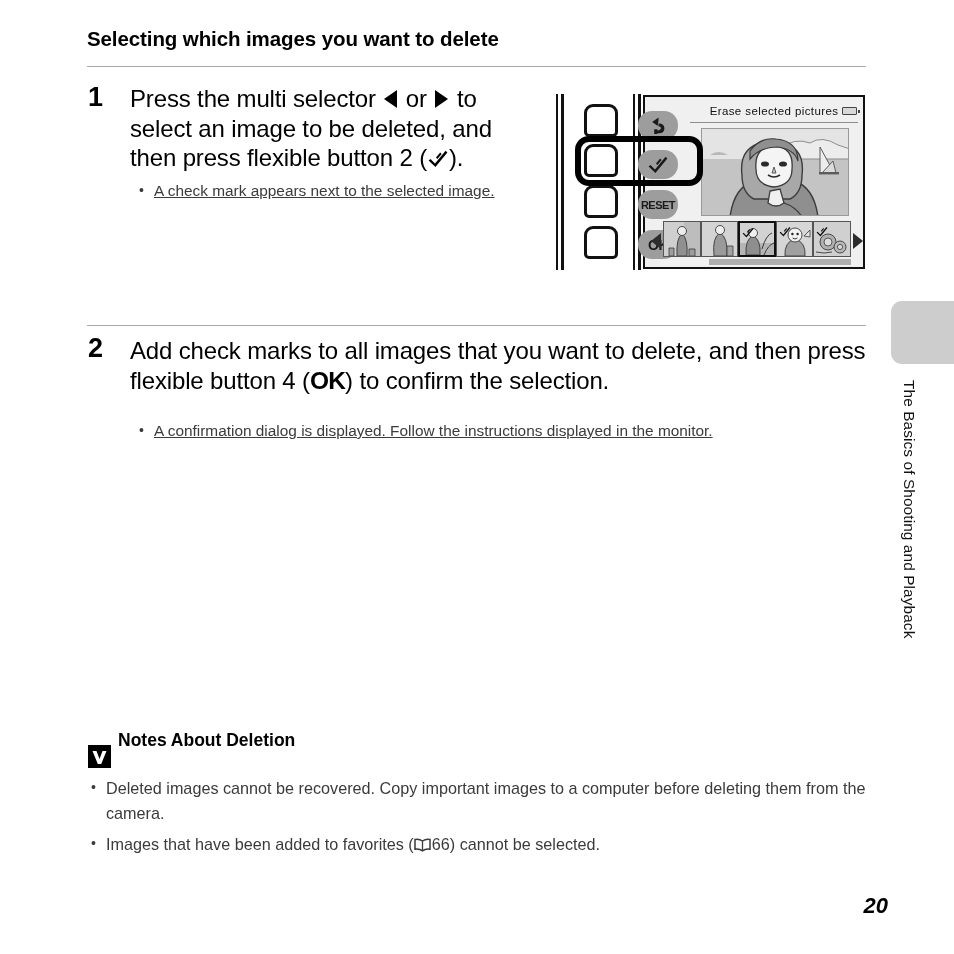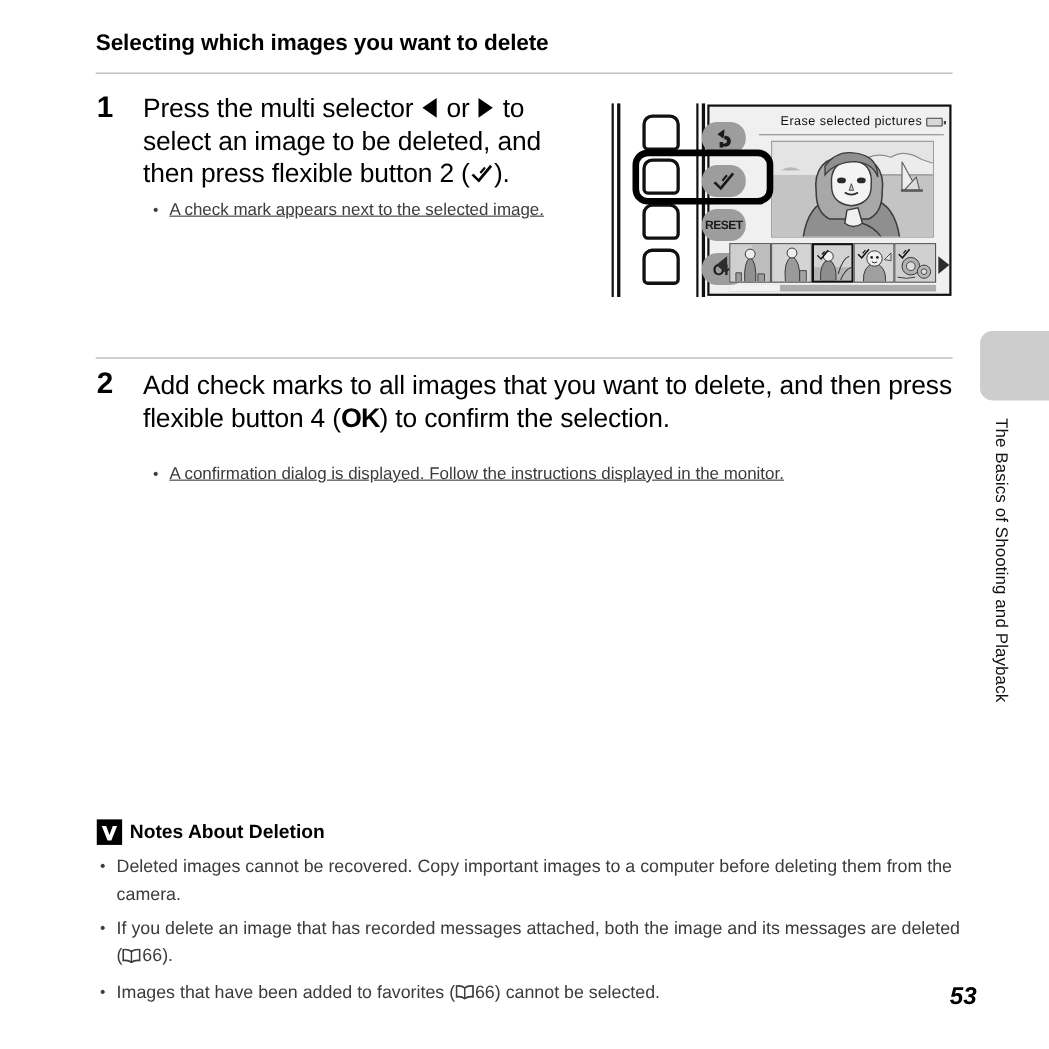--- a/index.html
+++ b/index.html
@@ -327,21 +327,21 @@
     top: 0px;
     width: 46px;
     height: 6px;
     background: #f2f2f2;
   }
 
   
   #notes-heading {
     position: absolute;
     left: 118px;
-    top: 746px;
+    top: 730px;
     font-size: 17.5px;
     font-weight: bold;
     color: #000;
     white-space: nowrap;
   }
   #notes-icon {
     position: absolute;
     left: 88px;
     top: 745px;
     width: 23px;
@@ -584,28 +584,24 @@
   <div id="notes-icon">
     <svg width="23" height="23" viewBox="0 0 23 23">
       <rect width="23" height="23" fill="#000"></rect>
       <path d="M4.5 6.0 L8.5 6.0 L11.5 14.0 L14.5 6.0 L18.5 6.0 L13.2 19.0 L9.8 19.0 Z" fill="#fff"></path>
     </svg>
   </div>
   <div id="notes-heading">Notes About Deletion</div>
 
   <ul id="notes-list">
     <li><span>Deleted images cannot be recovered. Copy important images to a computer before deleting them from the camera.</span></li>
-    <li><span>If you delete an image that has recorded messages attached, both the image and its messages are deleted (</span><span class="book-glyph"><svg width="17" height="14" viewBox="0 0 17 14">
-            <path d="M8.5 3.0 Q5.2 0.6 1.0 1.4 L1.0 11.2 Q5.2 10.4 8.5 12.8 Q11.8 10.4 16.0 11.2 L16.0 1.4 Q11.8 0.6 8.5 3.0 Z" fill="none" stroke="#3b3b3b" stroke-width="1.5"></path>
-            <path d="M8.5 3.2 L8.5 12.4" stroke="#3b3b3b" stroke-width="1.3"></path>
-          </svg></span><span>66</span><span>).</span></li>
     <li><span>Images that have been added to favorites (</span><span class="book-glyph"><svg width="17" height="14" viewBox="0 0 17 14">
             <path d="M8.5 3.0 Q5.2 0.6 1.0 1.4 L1.0 11.2 Q5.2 10.4 8.5 12.8 Q11.8 10.4 16.0 11.2 L16.0 1.4 Q11.8 0.6 8.5 3.0 Z" fill="none" stroke="#3b3b3b" stroke-width="1.5"></path>
             <path d="M8.5 3.2 L8.5 12.4" stroke="#3b3b3b" stroke-width="1.3"></path>
           </svg></span><span>66</span><span>) cannot be selected.</span></li>
   </ul>
 
-  <div id="page-number">53</div>
+  <div id="page-number">20</div>
 
   <div id="side-tab"></div>
   <div id="side-tab-label">The Basics of Shooting and Playback</div>
 
 </div>
 
 </body></html>

